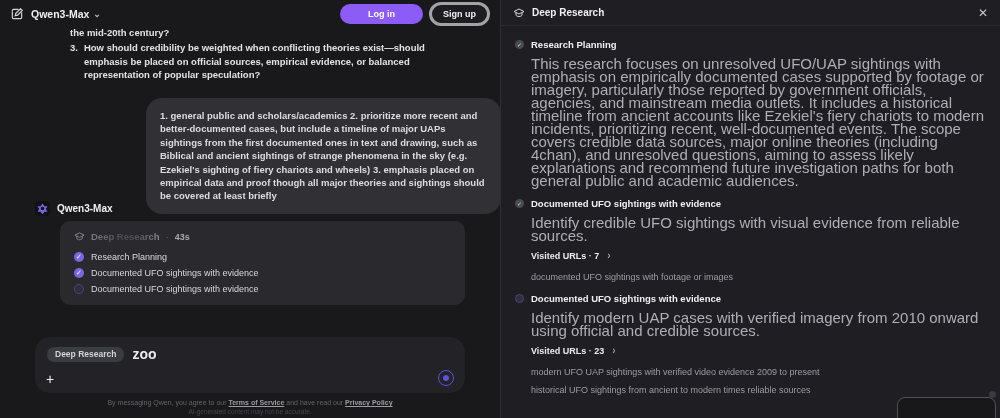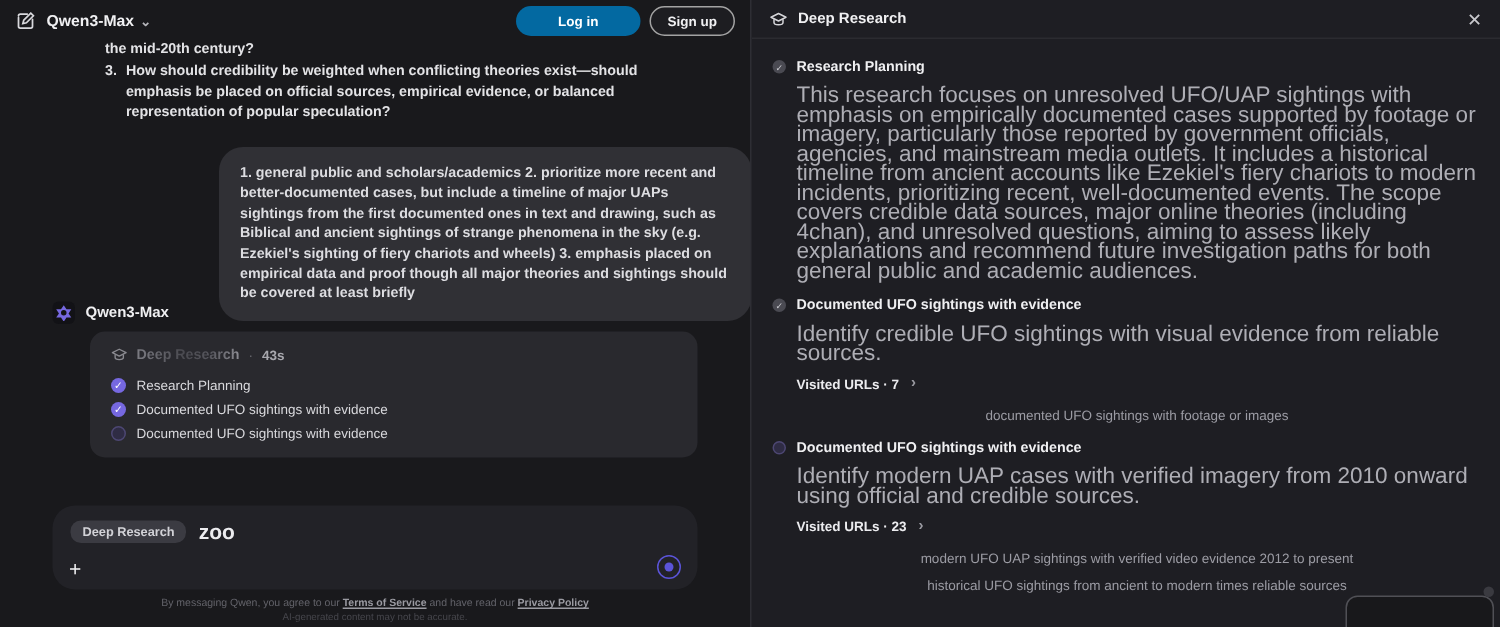--- a/index.html
+++ b/index.html
@@ -10,23 +10,23 @@
   
   .left-pane { position:relative; width:500px; height:418px; background:#19191c; overflow:hidden; }
   .chat-header { position:absolute; top:0; left:0; right:0; height:28px; display:flex;
     align-items:center; padding:0 10px; background:#19191c; z-index:5; }
   .hdr-left { display:flex; align-items:center; gap:7px; }
   .icon-btn { background:none; border:none; color:#d8d8dc; cursor:pointer; display:flex; align-items:center; }
   .model-select { display:flex; align-items:center; gap:4px; background:none; border:none;
     color:#f0f0f2; font-weight:bold; font-size:10.5px; cursor:pointer; }
   .caret { font-size:9px; color:#b6b6bb; }
   .hdr-right { margin-left:auto; display:flex; gap:6px; align-items:center; }
-  .btn-login { background:#0369a1; color:#fff; border:none; border-radius:13px;
+  .btn-login { background:#8b5cf6; color:#fff; border:none; border-radius:13px;
     padding:5px 28px; font-size:9px; font-weight:bold; cursor:pointer; }
-  .btn-signup { background:#1d1d21; color:#f0f0f2; border:1px solid #a3a3a3; border-radius:13px;
+  .btn-signup { background:#1d1d21; color:#f0f0f2; border:3px solid #a3a3a3; border-radius:13px;
     padding:4px 11px; font-size:9px; font-weight:bold; cursor:pointer; }
 
   .prior-line { position:absolute; left:70px; top:27px; font-size:9.5px; font-weight:bold; color:#e3e3e6; }
   .question { position:absolute; left:70px; top:41px; width:395px; display:flex; gap:6px;
     font-size:9.5px; font-weight:bold; color:#e3e3e6; line-height:13.5px; }
 
   .user-bubble { position:absolute; left:146px; top:98px; width:355px; background:#303035;
     border-radius:16px; padding:11px 14px; font-size:9.5px; font-weight:600; color:#dddde1;
     line-height:13.4px; }
 
@@ -80,21 +80,21 @@
   .sec { margin-bottom:11px; }
   .sec-head { display:flex; align-items:center; gap:7px; margin-bottom:7px; }
   .sec-ic { width:9px; height:9px; border-radius:50%; display:flex; align-items:center;
     justify-content:center; font-size:6px; color:#cfcfd4; background:#4a4a52; flex:0 0 auto; }
   .sec-ic.run { background:#2f2c44; border:1.2px solid #4d4773; color:transparent; }
   .sec-title { font-size:9.5px; font-weight:bold; color:#f0f0f2; }
   .sec-body { font-size:15px; color:#aeaeb5; line-height:13px; padding-left:16px; }
   .visited { display:flex; align-items:flex-end; gap:8px; padding-left:16px; margin-top:8px;
     font-size:9px; font-weight:bold; color:#ececef; cursor:pointer; }
   .visited .chev { color:#9a9aa1; font-weight:bold; font-size:10px; }
-  .queries { padding-left:16px; margin-top:11px; display:flex; flex-direction:column; gap:8px;text-align:center; }
+  .queries { padding-left:16px; margin-top:11px; display:flex; flex-direction:column; gap:8px; }
   .query { font-size:9px; color:#9c9ca4; }
   .float-bar { position:absolute; left:396px; top:397px; width:99px; height:30px;
     border:1.5px solid #505056; border-radius:8px; background:#18181b; cursor:pointer; }
   .float-dot { position:absolute; left:488px; top:391px; width:7px; height:7px;
     border-radius:50%; background:#3a3a40; }
 </style>
 </head>
 <body>
 
 <div class="app">
@@ -227,21 +227,21 @@
         <div class="sec-head">
           <span class="sec-ic run"></span>
           <span class="sec-title">Documented UFO sightings with evidence</span>
         </div>
         <div class="sec-body">Identify modern UAP cases with verified imagery from 2010 onward using official and credible sources.</div>
         <div class="visited">
           <span>Visited URLs · 23</span>
           <span class="chev">›</span>
         </div>
         <div class="queries">
-          <div class="query">modern UFO UAP sightings with verified video evidence 2012 to present</div>
+          <div class="query">modern UFO UAP sightings with verified video evidence 2009 to present</div>
           <div class="query">historical UFO sightings from ancient to modern times reliable sources</div>
         </div>
       </div>
 
     </div>
 
     <div class="float-bar"></div>
     <div class="float-dot"></div>
   </div>
 </div>

